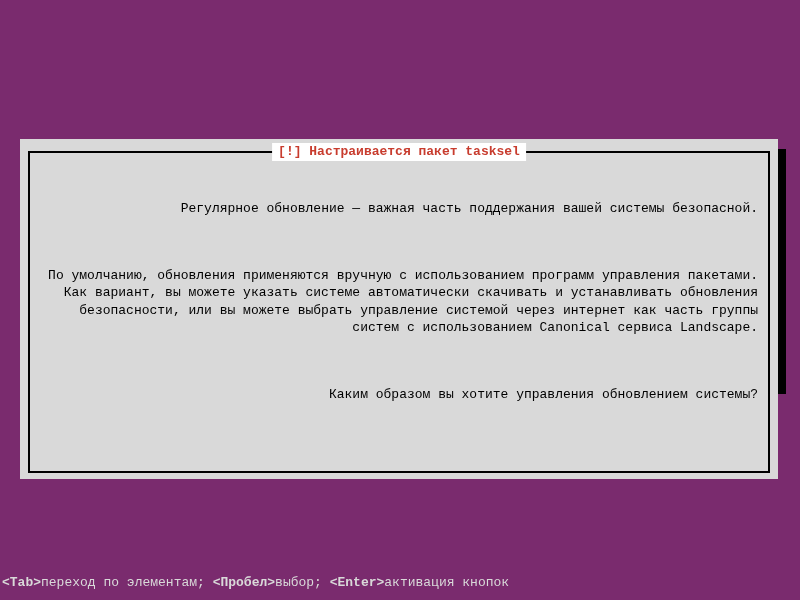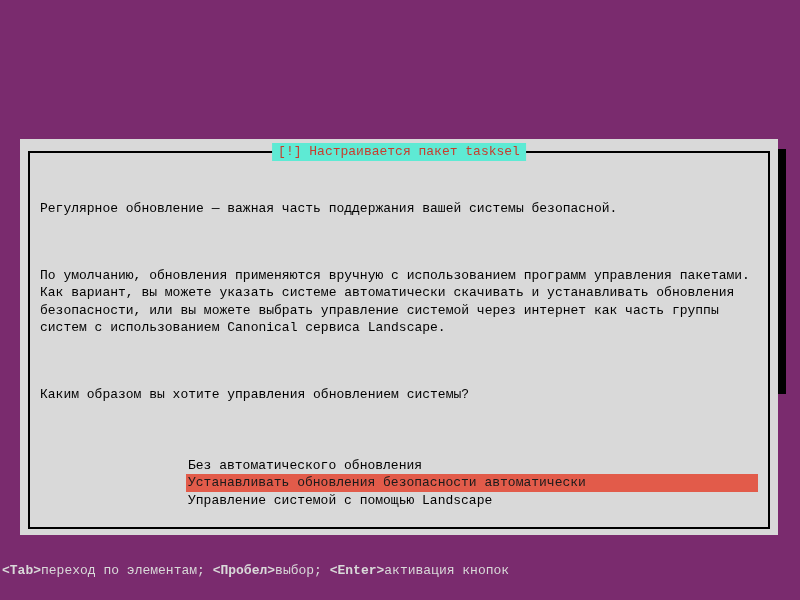--- a/index.html
+++ b/index.html
@@ -36,49 +36,49 @@
     border: 2px solid #000;
     position: relative;
     padding: 12px 10px 18px 10px;
     margin-top: 6px;
   }
   .frame-title {
     position: absolute;
     top: -10px;
     left: 50%;
     transform: translateX(-50%);
-    background: #5eead4;
+    background: #ffffff;
     padding: 0 6px;
     color: #c83c2e;
-    font-weight: normal;
+    font-weight: bold;
     white-space: nowrap;
     text-align: center;
   }
   .body-text {
     color: #000;
     white-space: pre-wrap;
   }
-  .para { margin-bottom: 14px; }
+  .para { margin-bottom: 14px; text-align: right; }
   .options {
     margin-left: 146px;
     margin-top: 4px;
   }
   .option {
     color: #000;
     padding: 0 2px;
     white-space: nowrap;
   }
   .option.selected {
     background: #e25b4a;
     color: #1a1a1a;
   }
   .helpbar {
     position: absolute;
     left: 2px;
-    bottom: 20px;
+    bottom: 8px;
     color: #d9d9d9;
     width: 796px;
   }
   .key {
     color: #d9d9d9;
     font-weight: bold;
   }
 </style>
 </head>
 <body>
@@ -88,23 +88,18 @@
 <div class="dialog">
   <div class="frame">
     <div class="frame-title">[!] Настраивается пакет tasksel</div>
 
     <div class="body-text">
       <div class="para">Регулярное обновление — важная часть поддержания вашей системы безопасной.</div>
       <div class="para">По умолчанию, обновления применяются вручную с использованием программ управления пакетами. Как вариант, вы можете указать системе автоматически скачивать и устанавливать обновления безопасности, или вы можете выбрать управление системой через интернет как часть группы систем с использованием Canonical сервиса Landscape.</div>
       <div class="para">Каким образом вы хотите управления обновлением системы?</div>
     </div>
 
-    <div class="options">
-      <div class="option">Без автоматического обновления</div>
-      <div class="option selected">Устанавливать обновления безопасности автоматически</div>
-      <div class="option">Управление системой с помощью Landscape</div>
-    </div>
   </div>
 </div>
 
 <div class="helpbar">
   <span class="key">&lt;Tab&gt;</span><span>переход по элементам; </span><span class="key">&lt;Пробел&gt;</span><span>выбор; </span><span class="key">&lt;Enter&gt;</span><span>активация кнопок</span>
 </div>
 
 </body></html>

